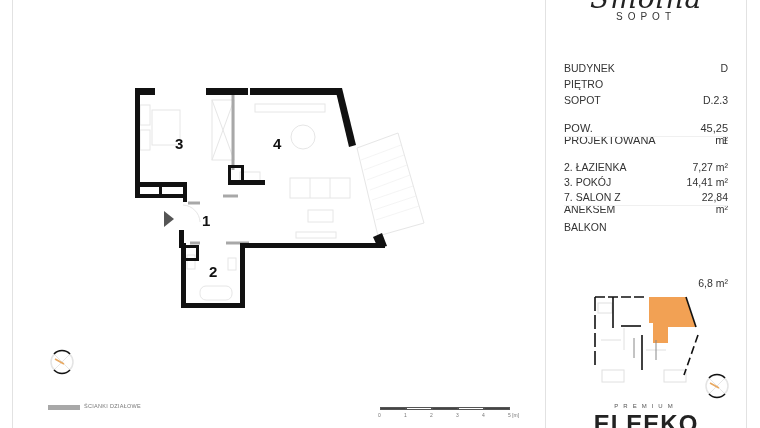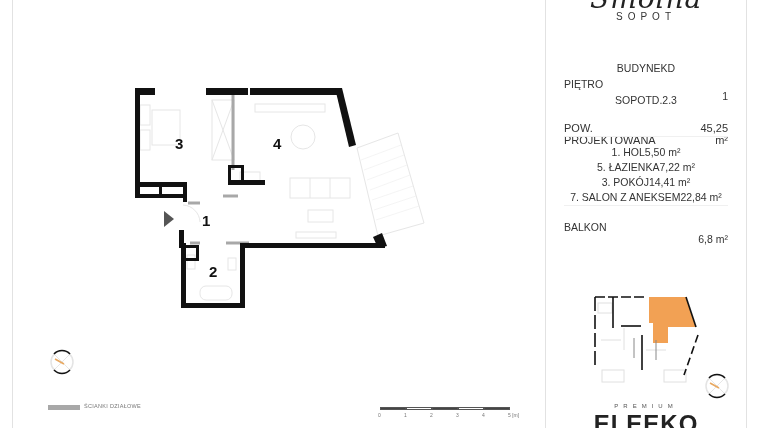--- a/index.html
+++ b/index.html
@@ -2,21 +2,21 @@
 <html><head>
 <meta charset="utf-8">
 <style>
   html, body { margin:0; padding:0; background:#ffffff; }
   body { width:760px; height:428px; position:relative; overflow:hidden; font-family:"Liberation Sans", sans-serif; color:#2a2a2a; }
   .vline { position:absolute; top:0; width:1px; height:428px; background:#e2e2e2; }
   .plan { position:absolute; left:0; top:0; width:545px; height:428px; }
   .panel { position:absolute; left:546px; top:0; width:200px; height:428px; }
   .brand-script { position:absolute; left:44px; top:-18px; width:110px; text-align:center; font-family:"DejaVu Serif", serif; font-style:italic; font-size:28px; color:#222; letter-spacing:1px; }
   .brand-city { position:absolute; left:0; top:11px; width:200px; text-align:center; font-size:10px; letter-spacing:5px; color:#333; }
-  .row { position:absolute; left:18px; width:164px; font-size:10.5px; color:#333; display:flex; justify-content:center; }
+  .row { position:absolute; left:18px; width:164px; font-size:10.5px; color:#333; display:flex; justify-content:space-between;gap:44px; }
   .row .v { text-align:right; }
   .row.major { font-size:11px; }
   .sep { position:absolute; left:18px; width:164px; height:1px; background:#f0f0f0; }
   .room-num { position:absolute; font-weight:bold; font-size:15px; color:#111; }
   .legend-bar { position:absolute; left:48px; top:405px; width:32px; height:5px; background:#a8a8a8; }
   .legend-text { position:absolute; left:84px; top:403px; font-size:5.5px; color:#777; letter-spacing:0.3px; }
   .scale { position:absolute; left:380px; top:407px; width:130px; height:3px; display:flex; }
   .scale span { flex:1; height:3px; border:0.5px solid #555; box-sizing:border-box; }
   .scale span.d { background:#444; }
   .scale span.l { background:#fff; }
@@ -160,27 +160,23 @@
   <div class="row" style="top:94px;">
     <span>SOPOT</span>
     <span class="v">D.2.3</span>
   </div>
   <div class="row major" style="top:122px;">
     <span>POW. PROJEKTOWANA</span>
     <span class="v">45,25 m²</span>
   </div>
   <div class="sep" style="top:136px;"></div>
 
-  <div class="row" style="top:146px;">
-    <span>1. HOL</span>
-    <span class="v">5,50 m²</span>
-  </div>
   <div class="row" style="top:161px;">
-    <span>5. ŁAZIENKA</span>
-    <span class="v">7,22 m²</span>
+    <span>2. ŁAZIENKA</span>
+    <span class="v">7,27 m²</span>
   </div>
   <div class="row" style="top:176px;">
     <span>3. POKÓJ</span>
     <span class="v">14,41 m²</span>
   </div>
   <div class="row" style="top:191px;">
     <span>7. SALON Z ANEKSEM</span>
     <span class="v">22,84 m²</span>
   </div>
   <div class="sep" style="top:205px;"></div>

